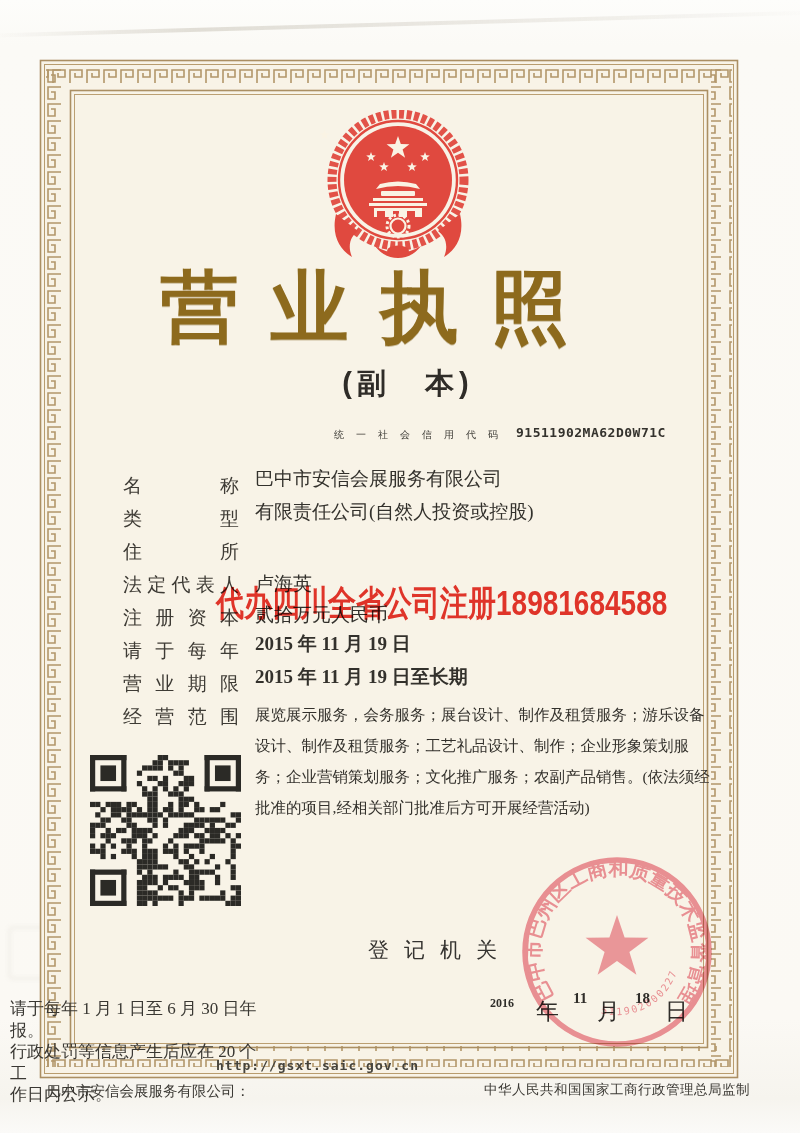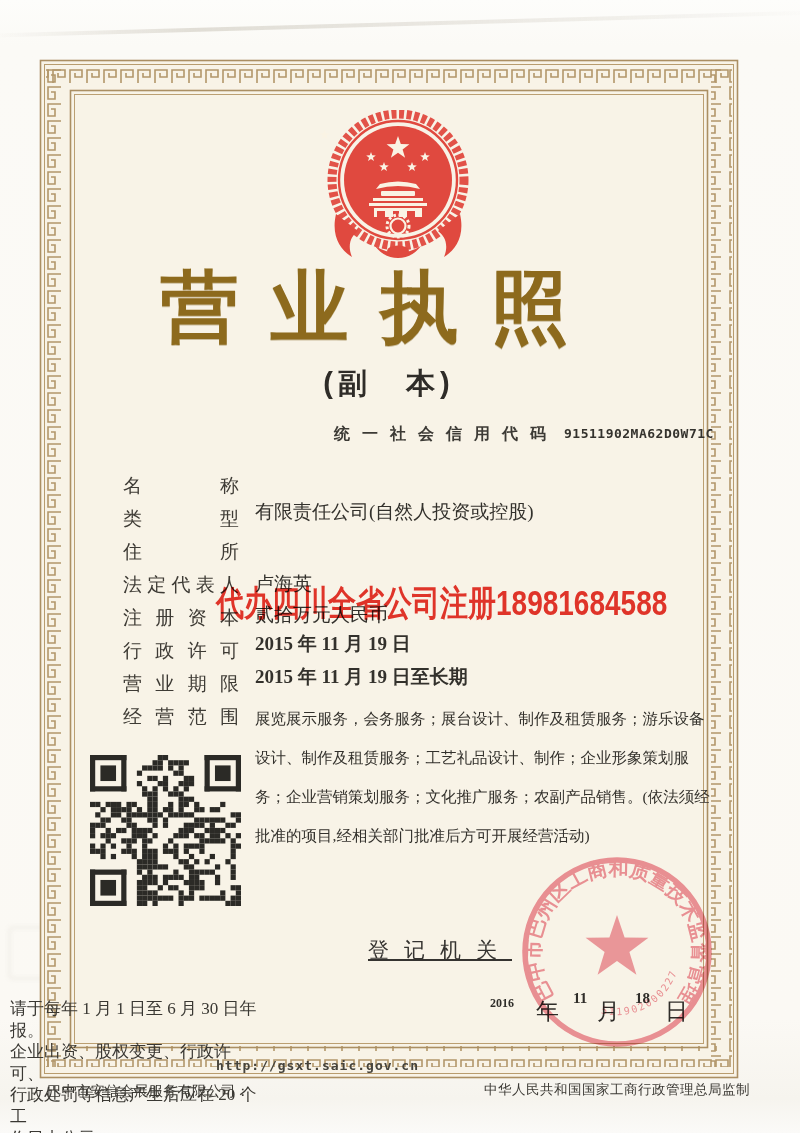--- a/index.html
+++ b/index.html
@@ -19,43 +19,43 @@
           background:linear-gradient(90deg,rgba(200,196,186,0),rgba(198,192,180,.5) 25%,rgba(198,192,180,.22) 75%,rgba(200,196,186,0));}
 
   
   .emblem{left:318px;top:110px;z-index:2;}
   .title{left:72px;top:256px;width:597px;text-align:center;z-index:2;
          font-family:"Liberation Sans","DejaVu Sans",sans-serif;font-weight:bold;
          font-size:78px;letter-spacing:32px;padding-left:20px;box-sizing:border-box;
          color:#8d6a1d;text-shadow:0 1px 0 rgba(120,88,20,.35);}
   .subtitle{left:72px;top:364px;width:634px;text-align:center;z-index:2;
             font-family:"Liberation Sans","DejaVu Sans",sans-serif;font-weight:bold;
-            font-size:29px;letter-spacing:5px;color:#2f2c28;}
+            font-size:29px;letter-spacing:5px;color:#2f2c28;padding-left:19px;}
   .creditline{left:334px;top:424px;z-index:2;white-space:nowrap;}
-  .credit-label{font-size:16px;font-weight:700;letter-spacing:12px;color:#3c3a35;}
+  .credit-label{font-size:10px;font-weight:400;letter-spacing:12px;color:#3c3a35;}
   .credit-code{font-family:"DejaVu Sans Mono",monospace;font-size:13px;letter-spacing:.5px;
                font-weight:600;color:#34322d;margin-left:6px;vertical-align:1px;}
 
   
   .flabel{left:123px;width:116px;font-size:19px;color:#3e3b35;z-index:2;
           text-align:justify;text-align-last:justify;font-weight:500;}
   .fvalue{left:255px;font-size:19px;color:#33312c;z-index:2;white-space:nowrap;font-weight:500;}
-  .fvalue.small{font-size:15.5px;line-height:39px;width:462px;white-space:normal;font-weight:400;}
+  .fvalue.small{font-size:15.5px;line-height:31px;width:462px;white-space:normal;font-weight:400;}
 
   
   .adwm{left:216px;top:580px;z-index:5;white-space:nowrap;
         font-family:"Liberation Sans","DejaVu Sans",sans-serif;font-weight:bold;
         font-size:35px;transform:scaleX(.8);transform-origin:left top;
         mix-blend-mode:multiply;opacity:.95;}
 
   
   .qr{left:90px;top:755px;z-index:2;}
 
   
-  .regauth{left:368px;top:936px;font-size:21px;letter-spacing:15px;color:#353330;z-index:2;text-decoration:underline;}
+  .regauth{left:368px;top:936px;font-size:21px;letter-spacing:15px;color:#353330;z-index:2;}
   .dt{z-index:2;color:#2f2d29;}
   .dt.unit{font-size:23px;}
   .dt.num{font-size:15px;font-weight:600;}
   .dt.year{font-size:12px;font-weight:600;}
   .seal{left:517px;top:852px;z-index:4;mix-blend-mode:multiply;opacity:.88;color:#ed8794;}
 
   
   .notice{left:10px;top:998px;width:250px;z-index:3;font-size:17px;line-height:21.6px;color:#3a3833;}
   .url{left:216px;top:1058px;z-index:3;font-family:"DejaVu Sans Mono",monospace;
        font-size:13px;font-weight:bold;letter-spacing:1px;color:#45433c;}
@@ -130,24 +130,25 @@
 
   <div class="abs creditline">
     <span class="credit-label">统一社会信用代码</span><span class="credit-code">91511902MA62D0W71C</span>
   </div>
 
   <div class="abs flabel" style="top:473px;">名称</div>
   <div class="abs flabel" style="top:506px;">类型</div>
   <div class="abs flabel" style="top:539px;">住所</div>
   <div class="abs flabel" style="top:572px;">法定代表人</div>
   <div class="abs flabel" style="top:605px;">注册资本</div>
-  <div class="abs flabel" style="top:638px;">行政许可</div>
+  <div class="abs flabel" style="top:638px;">请于每年</div>
   <div class="abs flabel" style="top:671px;">营业期限</div>
   <div class="abs flabel" style="top:704px;">经营范围</div>
 
+  <div class="abs fvalue" style="top:466px;">巴中市安信会展服务有限公司</div>
   <div class="abs fvalue" style="top:499px;">有限责任公司(自然人投资或控股)</div>
   <div class="abs fvalue" style="top:571px;">卢海英</div>
   <div class="abs fvalue" style="top:602px;">贰拾万元人民币</div>
   <div class="abs fvalue" style="top:631px;font-weight:600;">2015 年 11 月 19 日</div>
   <div class="abs fvalue" style="top:664px;font-weight:600;">2015 年 11 月 19 日至长期</div>
   <div class="abs fvalue small" style="top:699px;">展览展示服务，会务服务；展台设计、制作及租赁服务；游乐设备设计、制作及租赁服务；工艺礼品设计、制作；企业形象策划服务；企业营销策划服务；文化推广服务；农副产品销售。(依法须经批准的项目,经相关部门批准后方可开展经营活动)</div>
 
   <div class="abs adwm" style="color:#e52b21;">代办四川全省公司注册18981684588</div>
 
   <svg id="qr" class="abs qr" width="151" height="151">
@@ -478,21 +479,20 @@
     <text font-size="20" fill="currentColor" font-weight="bold" font-family="Liberation Sans, sans-serif">
       <textPath href="#sealArc" startOffset="6">巴中市巴州区工商和质量技术监督管理局</textPath>
     </text>
     <text font-size="10" fill="currentColor" font-family="DejaVu Sans Mono, monospace" letter-spacing="2">
       <textPath href="#numArc" startOffset="66">511902000227</textPath>
     </text>
   </svg>
 
   <div class="abs notice">
     <div>请于每年 1 月 1 日至 6 月 30 日年报。</div>
-    <div>企业出资、股权变更、行政许可、</div>
     <div>行政处罚等信息产生后应在 20 个工</div>
     <div>作日内公示。</div>
   </div>
   <div class="abs url">http://gsxt.saic.gov.cn</div>
   <div class="abs sitelabel">巴中市安信会展服务有限公司：</div>
   <div class="abs issuer">中华人民共和国国家工商行政管理总局监制</div>
 
 </div>
 
 </body></html>

